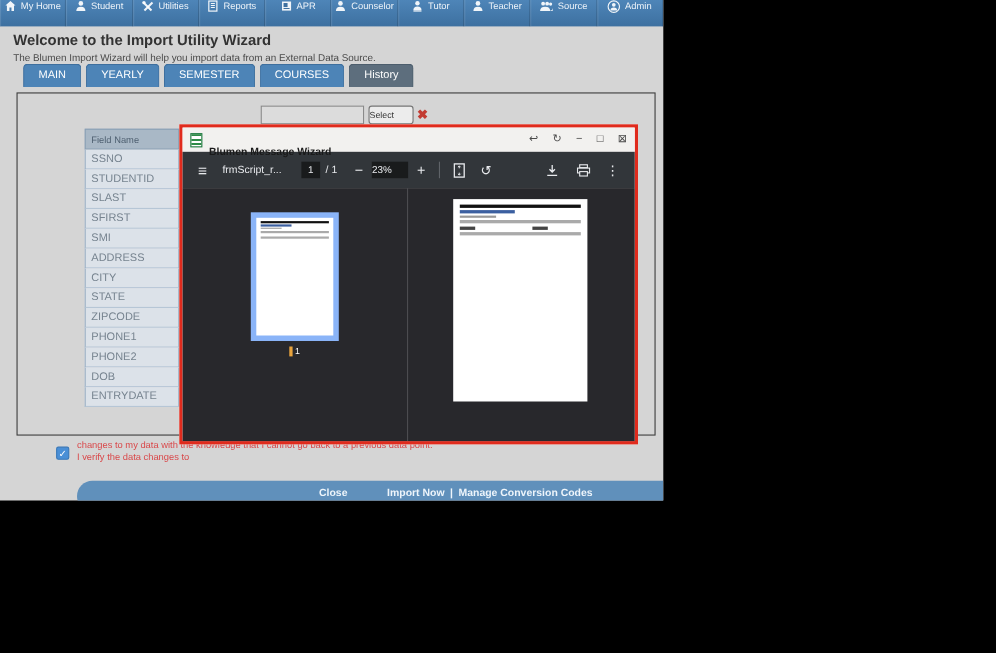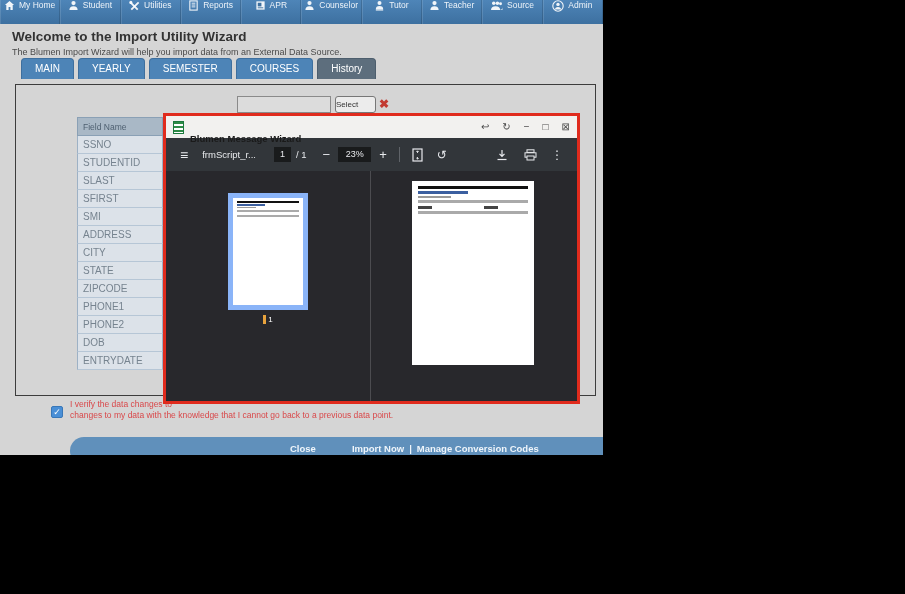--- a/index.html
+++ b/index.html
@@ -65,21 +65,21 @@
   .mt-controls { display:flex; gap:13px; color:#4a4a4a; font-size:10px; }
   .mt-controls span { cursor:pointer; line-height:12px; }
 
   .pdf-toolbar { height:33px; background:#32363a; display:flex; align-items:center; color:#e8eaed; padding:0 14px; }
   .tb-hamburger { font-size:14px; cursor:pointer; }
   .tb-filename { margin-left:14px; font-size:9.5px; }
   .tb-pagebox { margin-left:18px; width:17px; height:15px; background:#191b1c; text-align:center;
     font-size:9px; line-height:15px; }
   .tb-pagetotal { margin-left:5px; font-size:9.5px; }
   .tb-minus { margin-left:16px; font-size:13px; cursor:pointer; }
-  .tb-zoombox { margin-left:8px; width:33px; height:15px; background:#191b1c; text-align:center;
+  .tb-zoombox { margin-left:8px; width:33px; height:15px; background:#191b1c; text-align:left;
     font-size:9px; line-height:15px; }
   .tb-plus { margin-left:8px; font-size:13px; cursor:pointer; }
   .tb-vr { margin-left:12px; width:1px; height:15px; background:#5f6368; }
   .tb-fit { margin-left:12px; cursor:pointer; display:flex; }
   .tb-rotate { margin-left:14px; font-size:12px; cursor:pointer; }
   .tb-spacer { flex:1; }
   .tb-download, .tb-print { margin-left:16px; cursor:pointer; display:flex; }
   .tb-kebab { margin-left:14px; font-size:12px; cursor:pointer; }
 
   .pdf-body { position:relative; height:230px; background:#28282c; overflow:hidden; display:flex; }
@@ -219,22 +219,22 @@
     <div class="ft-row">STATE</div>
     <div class="ft-row">ZIPCODE</div>
     <div class="ft-row">PHONE1</div>
     <div class="ft-row">PHONE2</div>
     <div class="ft-row">DOB</div>
     <div class="ft-row">ENTRYDATE</div>
   </div>
 
   <div class="verify-check">✓</div>
   <div class="verify-text">
+    <div>changes to my data with the knowledge that I cannot go back to a previous data point.</div>
     <div>I verify the data changes to</div>
-    <div>changes to my data with the knowledge that I cannot go back to a previous data point.</div>
   </div>
 
   <div class="footer-bar">
     <div class="footer-text">
       <span>Close</span>
       <span class="grp">
         <span>Import Now</span>
         <span>|</span>
         <span>Manage Conversion Codes</span>
       </span>

